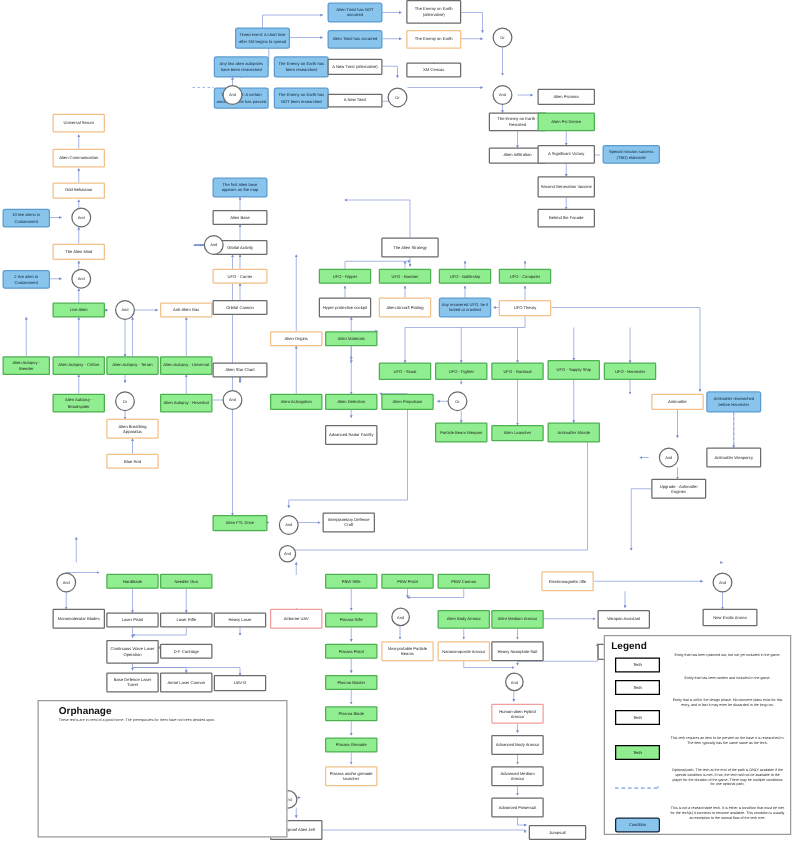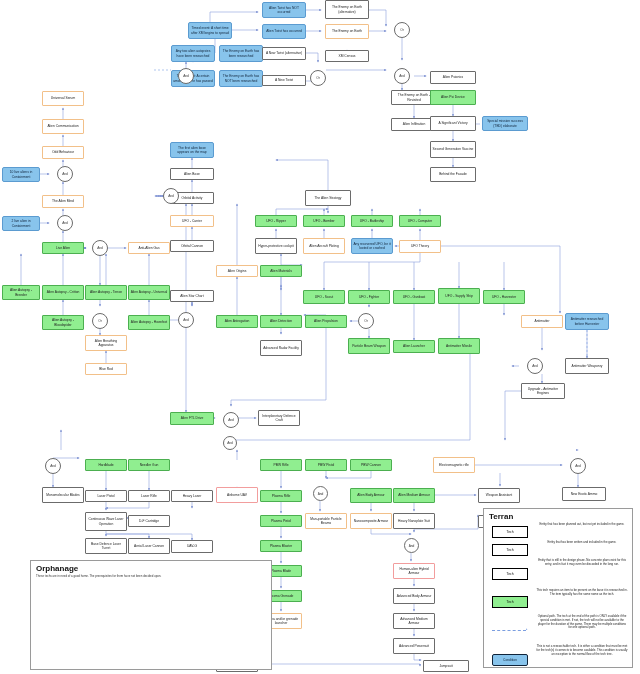--- a/index.html
+++ b/index.html
@@ -336,27 +336,27 @@
       <div class="gate" style="left: 527px; top: 358px; width: 16px; height: 16px;">And</div>
       <div class="gate" style="left: 223px; top: 412px; width: 16px; height: 16px;">And</div>
       <div class="gate" style="left: 223px; top: 436px; width: 14px; height: 14px;">And</div>
       <div class="gate" style="left: 45px; top: 458px; width: 16px; height: 16px;">And</div>
       <div class="gate" style="left: 570px; top: 458px; width: 16px; height: 16px;">And</div>
       <div class="gate" style="left: 313px; top: 486px; width: 15px; height: 15px;">And</div>
       <div class="gate" style="left: 404px; top: 538px; width: 15px; height: 15px;">And</div>
       <div class="gate" style="left: 223px; top: 632px; width: 15px; height: 15px;">And</div>
     </div>
 
-  <div class="panel" style="left:30px;top:560px;right:auto;width:242px;height:110px;">
+  <div class="panel" style="left:30px;top:560px;right:auto;width:200px;height:110px;padding-left:11px;">
     <div class="panel-title">Orphanage</div>
     <div class="panel-sub">These techs are in need of a good home. The prerequisites for them have not been decided upon.</div>
   </div>
 
   <div class="panel" style="left:483px;top:508px;width:150px;height:160px;">
-    <div class="panel-title">Terran</div>
+    <div class="panel-title">Legend</div>
     <div id="legend-rows">
         <div class="lg-chip n-grey" style="left: 8px; top: 17px; width: 36px; height: 12px; border: 0.7px solid;">Tech</div>
         <div class="legend-row" style="left: 52px; top: 14px; width: 92px;">Entity that has been planned out, but not yet included in the game.</div>
         <div class="lg-chip n-orange" style="left: 8px; top: 35px; width: 36px; height: 12px; border: 0.7px solid;">Tech</div>
         <div class="legend-row" style="left: 52px; top: 32px; width: 92px;">Entity that has been written and included in the game.</div>
         <div class="lg-chip n-red" style="left: 8px; top: 59px; width: 36px; height: 12px; border: 0.7px solid;">Tech</div>
         <div class="legend-row" style="left: 52px; top: 50px; width: 92px;">Entity that is still in the design phase. No concrete plans exist for this entry, and in fact it may even be discarded in the long run.</div>
         <div class="lg-chip n-green" style="left: 8px; top: 87px; width: 36px; height: 12px; border: 0.7px solid;">Tech</div>
         <div class="legend-row" style="left: 52px; top: 80px; width: 92px;">This tech requires an item to be present on the base it is researched in. The item typically has the same name as the tech.</div>
         <div class="lg-dash" style="left: 8px; top: 121px; width: 34px;"></div>

